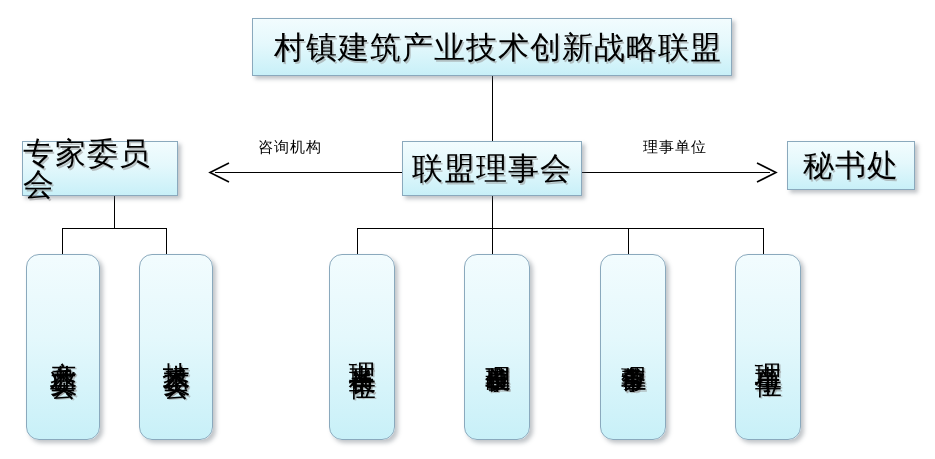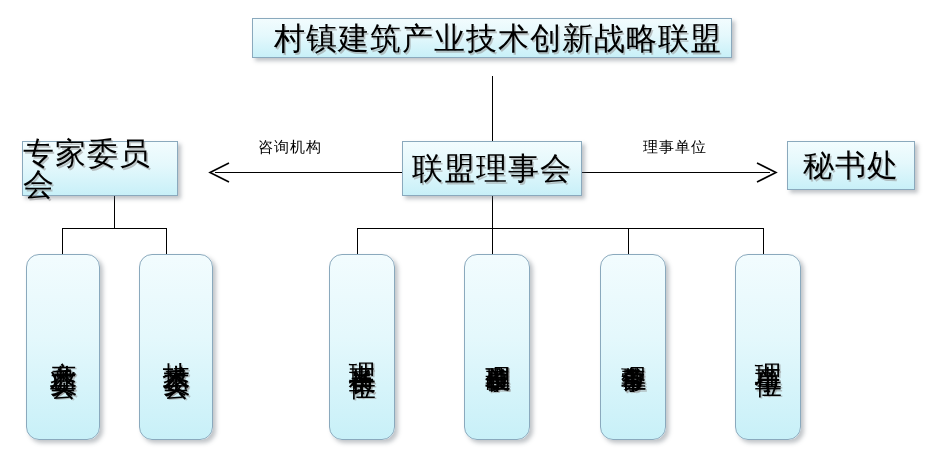--- a/index.html
+++ b/index.html
@@ -103,21 +103,21 @@
   </svg>
 
   <div class="line h" style="left:580px; top:172px; width:190px;"></div>
   <svg class="arrowhead" style="left:755px; top:160px;" width="26" height="26" viewBox="0 0 26 26">
     <polyline points="2,3 21,12.5 2,22" fill="none" stroke="#000000" stroke-width="1.6"></polyline>
   </svg>
 
   <div class="edge-label" style="left:258px; top:138px;">咨询机构</div>
   <div class="edge-label" style="left:643px; top:138px;">理事单位</div>
 
-  <div class="box sharp horiz" style="left:252px; top:18px; width:480px; height:40px;padding-left:12px;">村镇建筑产业技术创新战略联盟</div>
+  <div class="box sharp horiz" style="left:252px; top:18px; width:480px; height:58px;padding-left:12px;">村镇建筑产业技术创新战略联盟</div>
 
   <div class="box sharp horiz" style="left:22px; top:141px; width:156px; height:55px;">专家委员会</div>
 
   <div class="box sharp horiz" style="left:402px; top:141px; width:180px; height:55px;">联盟理事会</div>
 
   <div class="box sharp horiz" style="left:787px; top:141px; width:128px; height:49px;">秘书处</div>
 
   <div class="box round vert" style="left:26px; top:254px; width:74px; height:186px;">产业委员会</div>
 
   <div class="box round vert" style="left:139px; top:254px; width:74px; height:186px;">技术委员会</div>

